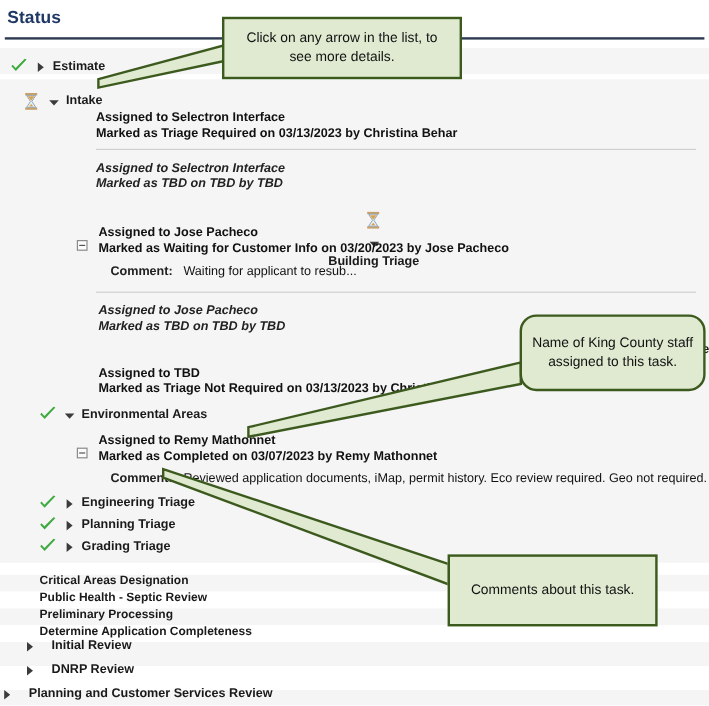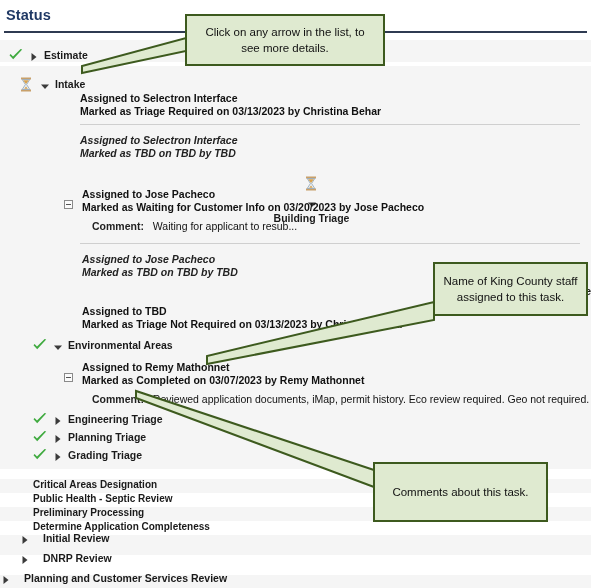--- a/index.html
+++ b/index.html
@@ -389,19 +389,19 @@
     <polygon points="434,302 434,320 207,364 207,356" fill="#dfead0" stroke="#3d5a1e" stroke-width="2"></polygon>
 
     <polygon points="374,470 374,487 136,398 136,391" fill="#dfead0" stroke="#3d5a1e" stroke-width="2"></polygon>
   </svg>
 </div>
 
 <div class="callout" style="left:185px;top:14px;width:200px;height:52px;">
   <span>Click on any arrow in the list, to see more details.</span>
 </div>
 
-<div class="callout" style="left:433px;top:262px;width:155px;height:54px;">
+<div class="callout" style="left:433px;top:262px;width:155px;height:64px;border-radius:14px;">
   <span>Name of King County staff assigned to this task.</span>
 </div>
 
 <div class="callout" style="left:373px;top:462px;width:175px;height:60px;">
   <span>Comments about this task.</span>
 </div>
 
 </body></html>

